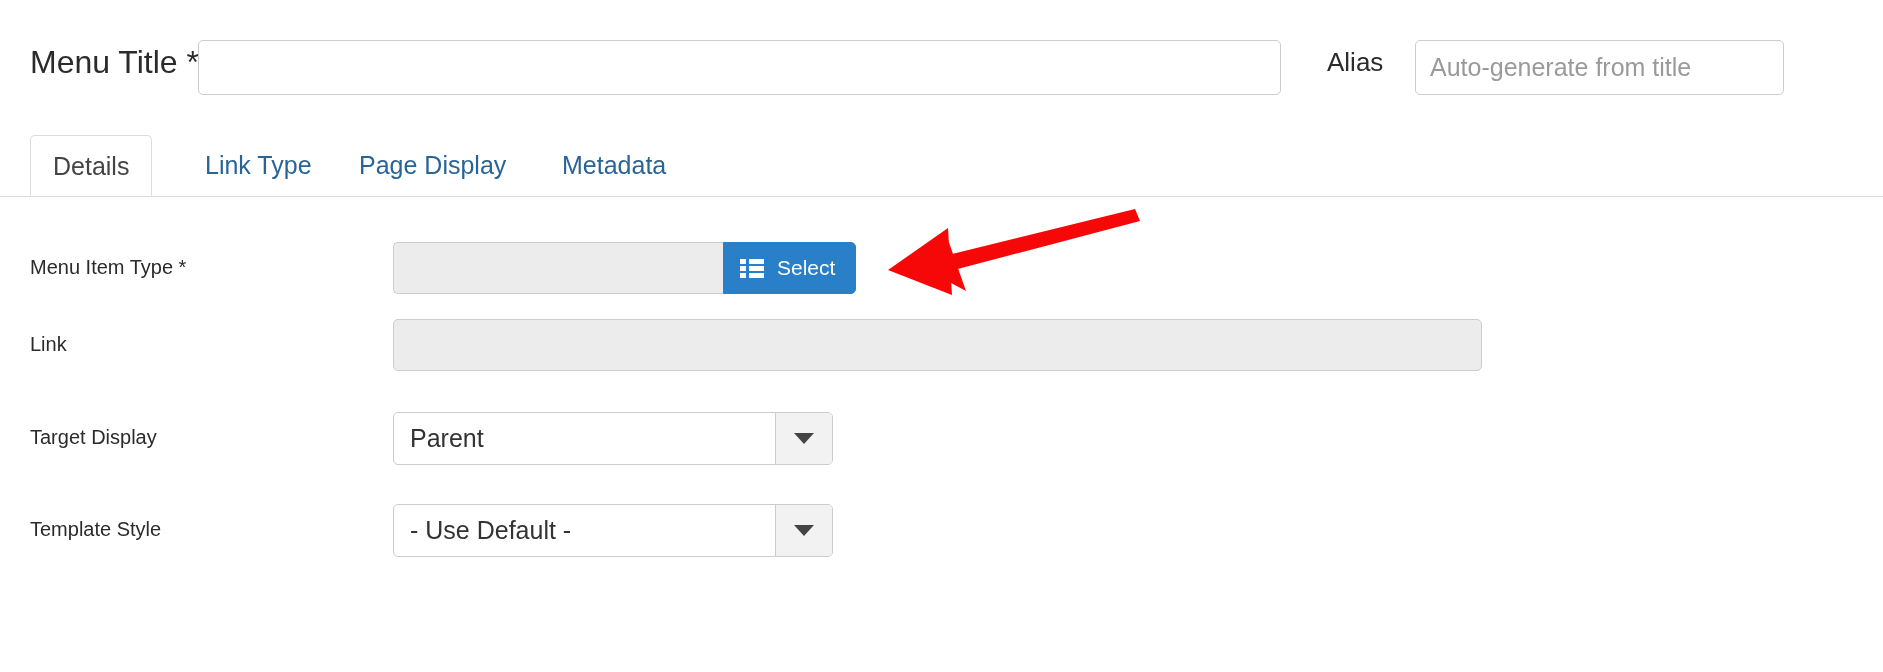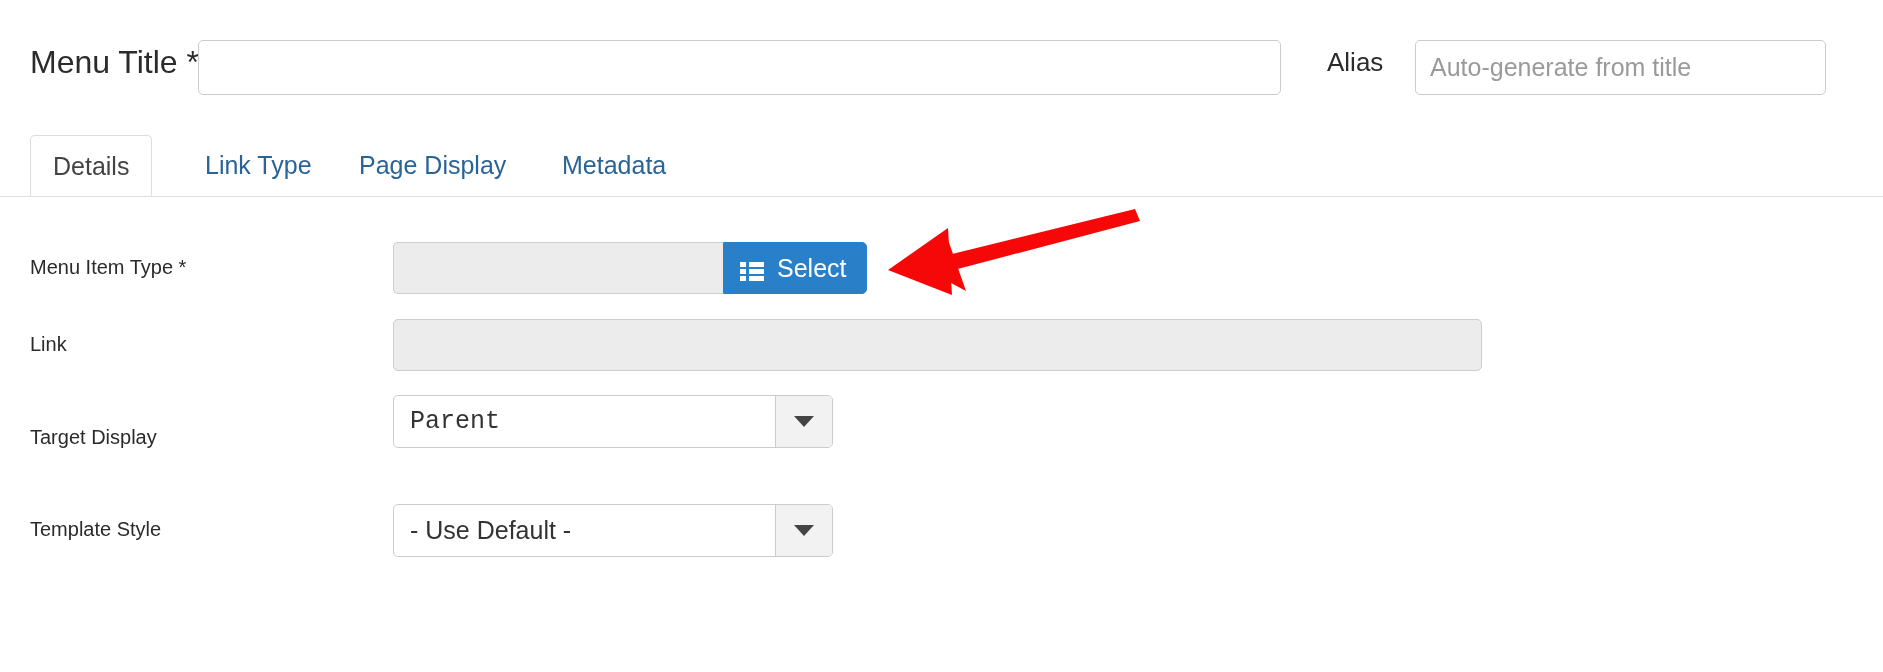--- a/index.html
+++ b/index.html
@@ -54,21 +54,21 @@
     top: 47px;
     font-size: 26px;
     color: #2b2b2b;
     line-height: 30px;
     white-space: nowrap;
   }
   .input-alias {
     position: absolute;
     left: 1415px;
     top: 40px;
-    width: 411px;
+    width: 369px;
     height: 55px;
     box-sizing: border-box;
     border: 1px solid #cccccc;
     border-radius: 5px;
     background: #ffffff;
     font-family: "Liberation Sans", sans-serif;
     font-size: 25px;
     color: #333333;
     padding: 0 14px;
     outline: none;
@@ -145,21 +145,21 @@
     border-right: none;
   }
   .btn-select {
     height: 52px;
     box-sizing: border-box;
     background: #2a80c8;
     border: 1px solid #2a80c8;
     border-radius: 0 5px 5px 0;
     color: #ffffff;
     font-family: "Liberation Sans", sans-serif;
-    font-size: 25px;
+    font-size: 21px;
     padding: 0 20px 0 16px;
     display: flex;
     align-items: center;
     gap: 13px;
     cursor: pointer;
   }
   .icon-list {
     display: inline-block;
     width: 24px;
     height: 20px;
@@ -260,21 +260,21 @@
   </div>
 
   <div class="form-label" style="top:132px;">Link</div>
 
   <div class="input-group" style="left:393px; top:122px;">
     <input class="field-disabled link-field" type="text" readonly="" value="" style="">
   </div>
 
   <div class="form-label" style="top:225px;">Target Display</div>
 
-  <div class="select-wrap" style="left:393px; top:198px; width:440px;font-family:Liberation Mono, monospace;">
+  <div class="select-wrap" style="left:393px; top:215px; width:440px;">
     <div class="select-value">Parent</div>
     <div class="select-arrow-btn">
       <span class="caret"></span>
     </div>
   </div>
 
   <div class="form-label" style="top:317px;">Template Style</div>
 
   <div class="select-wrap" style="left:393px; top:307px; width:440px;justify-content:space-between;">
     <div class="select-value">- Use Default -</div>

